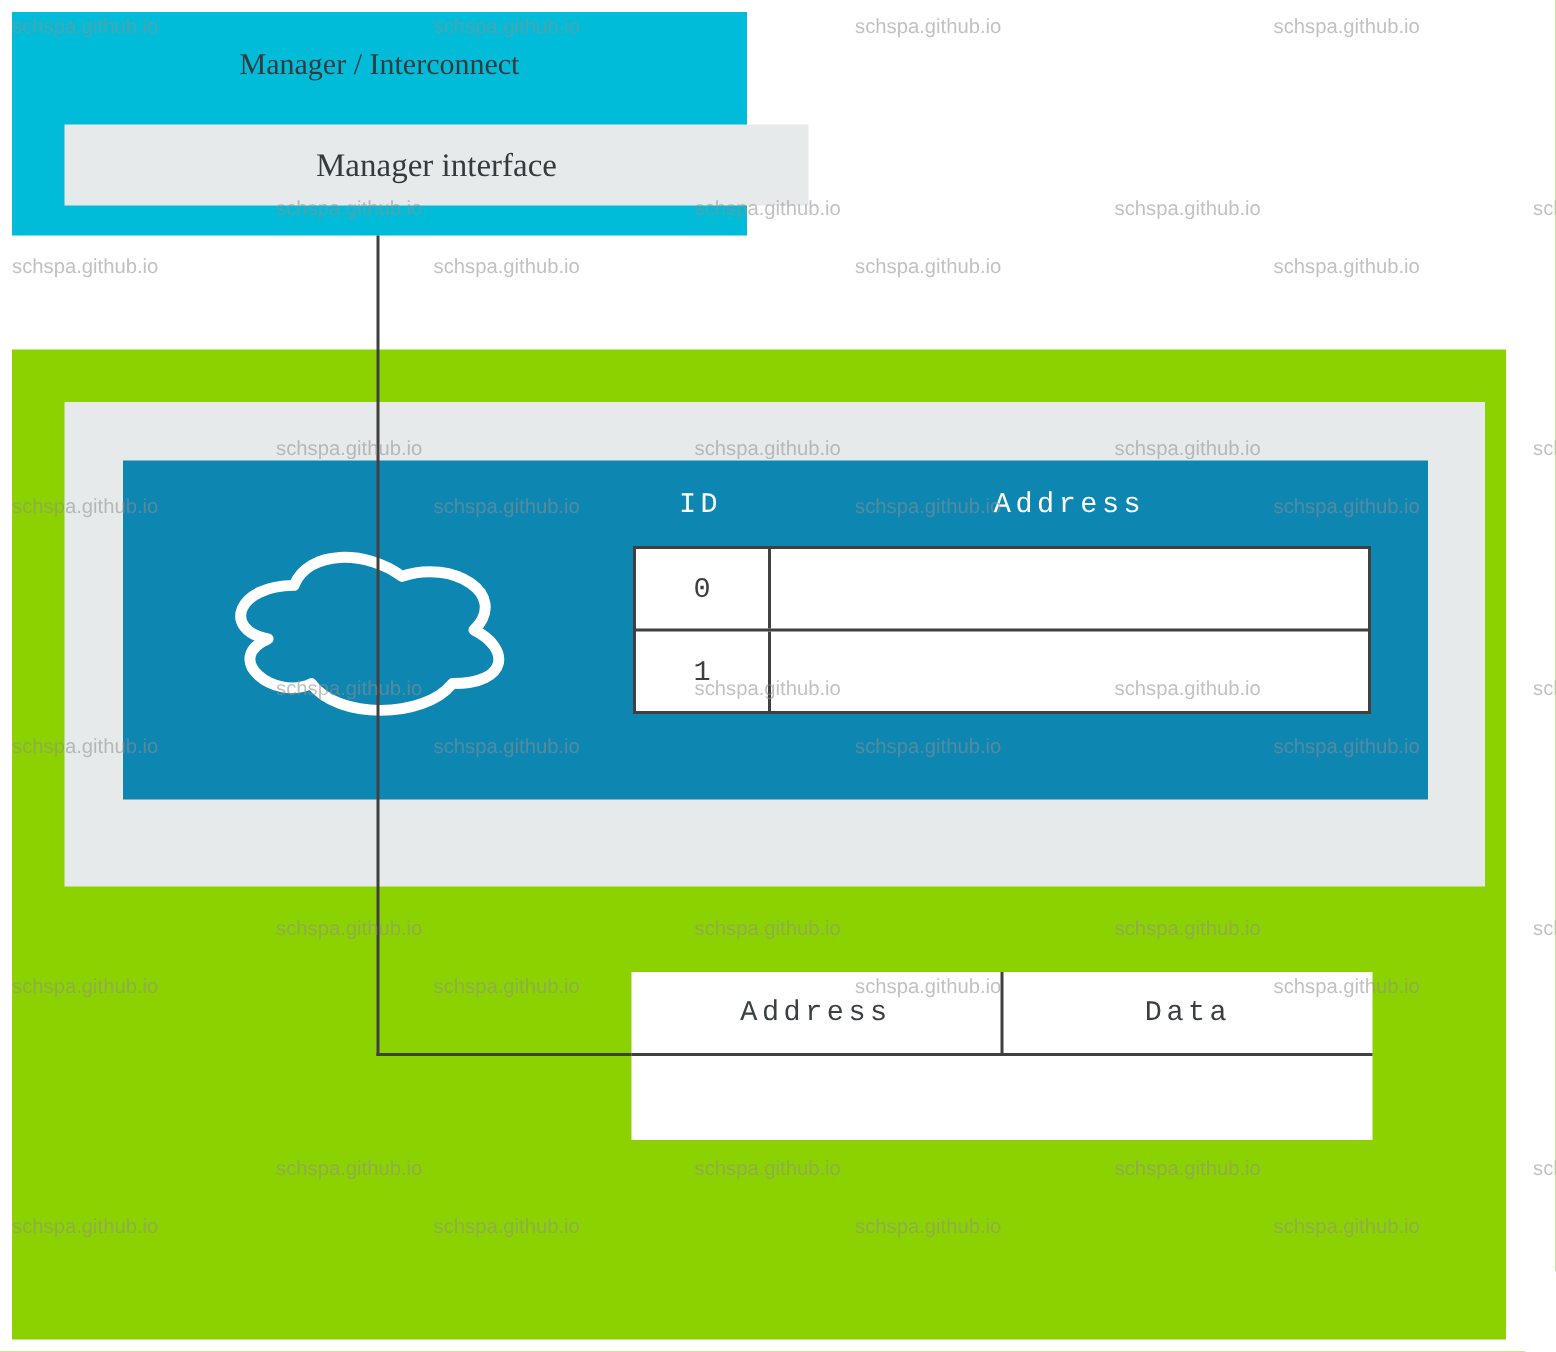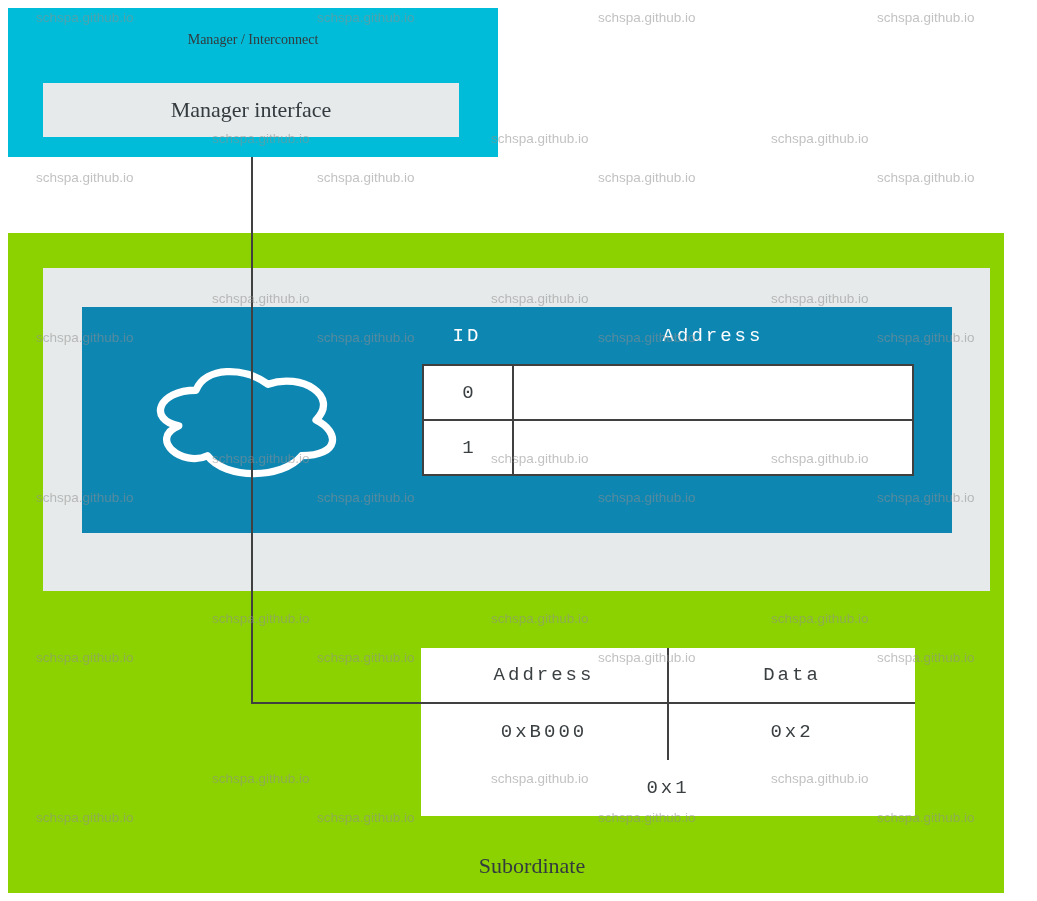--- a/index.html
+++ b/index.html
@@ -7,24 +7,24 @@
     width:1037px;height:901px;position:relative;overflow:hidden;
     background:#ffffff;font-family:"Liberation Serif",serif;
   }
   
   .manager-box{
     position:absolute;left:8px;top:8px;width:490px;height:149px;
     background:var(--cyan);
   }
   .manager-title{
     position:absolute;left:0;right:0;top:24px;text-align:center;
-    font-size:14px;color:var(--text);
+    font-size:20px;color:var(--text);
   }
   .manager-interface{
-    position:absolute;left:35px;top:75px;width:416px;height:54px;
+    position:absolute;left:35px;top:75px;width:496px;height:54px;
     background:var(--gray);
     display:flex;align-items:center;justify-content:center;
     font-size:22px;color:var(--text);
   }
   .subordinate-box{
     position:absolute;left:8px;top:233px;width:996px;height:660px;
     background:var(--green);
   }
   .sub-interface-box{
     position:absolute;left:35px;top:35px;width:947px;height:323px;
@@ -81,21 +81,21 @@
   .subordinate-label{
     position:absolute;left:0;right:0;bottom:14px;text-align:center;
     font-size:22px;color:var(--text);padding-left:52px;
   }
   
   .v-line{position:absolute;left:251px;top:157px;width:2px;height:547px;
     background:var(--line);z-index:20;}
   .h-line{position:absolute;left:251px;top:702px;width:170px;height:2px;
     background:var(--line);z-index:20;}
   
-  #wm-layer{position:absolute;inset:0;z-index:40;pointer-events:none;margin-left:28px;}
+  #wm-layer{position:absolute;inset:0;z-index:40;pointer-events:none;}
   .wm{
     position:absolute;white-space:nowrap;
     font-family:"Liberation Sans",sans-serif;font-size:13.5px;
     color:var(--wm);opacity:0.55;
   }
 </style>
 </head>
 <body>
 
 <div class="manager-box">
@@ -142,29 +142,23 @@
     </div>
 
   </div>
 
   <div class="memory-table">
     <div class="trow head">
       <div class="col-a">Address</div>
       <div class="col-b">Data</div>
     </div>
     <div class="trow">
-      <div class="col-a">0xB000</div>
-      <div class="col-b">0x2</div>
     </div>
-    <div class="trow">
-      <div class="col-b">0x1</div>
-    </div>
-  </div>
-
-  <div class="subordinate-label">Subordinate</div>
+  </div>
+
 </div>
 
 <div class="v-line"></div>
 <div class="h-line"></div>
 
 <div id="wm-layer">
     <div class="wm" style="left: 8px; top: 10px;">schspa.github.io</div>
     <div class="wm" style="left: 289px; top: 10px;">schspa.github.io</div>
     <div class="wm" style="left: 570px; top: 10px;">schspa.github.io</div>
     <div class="wm" style="left: 849px; top: 10px;">schspa.github.io</div>

